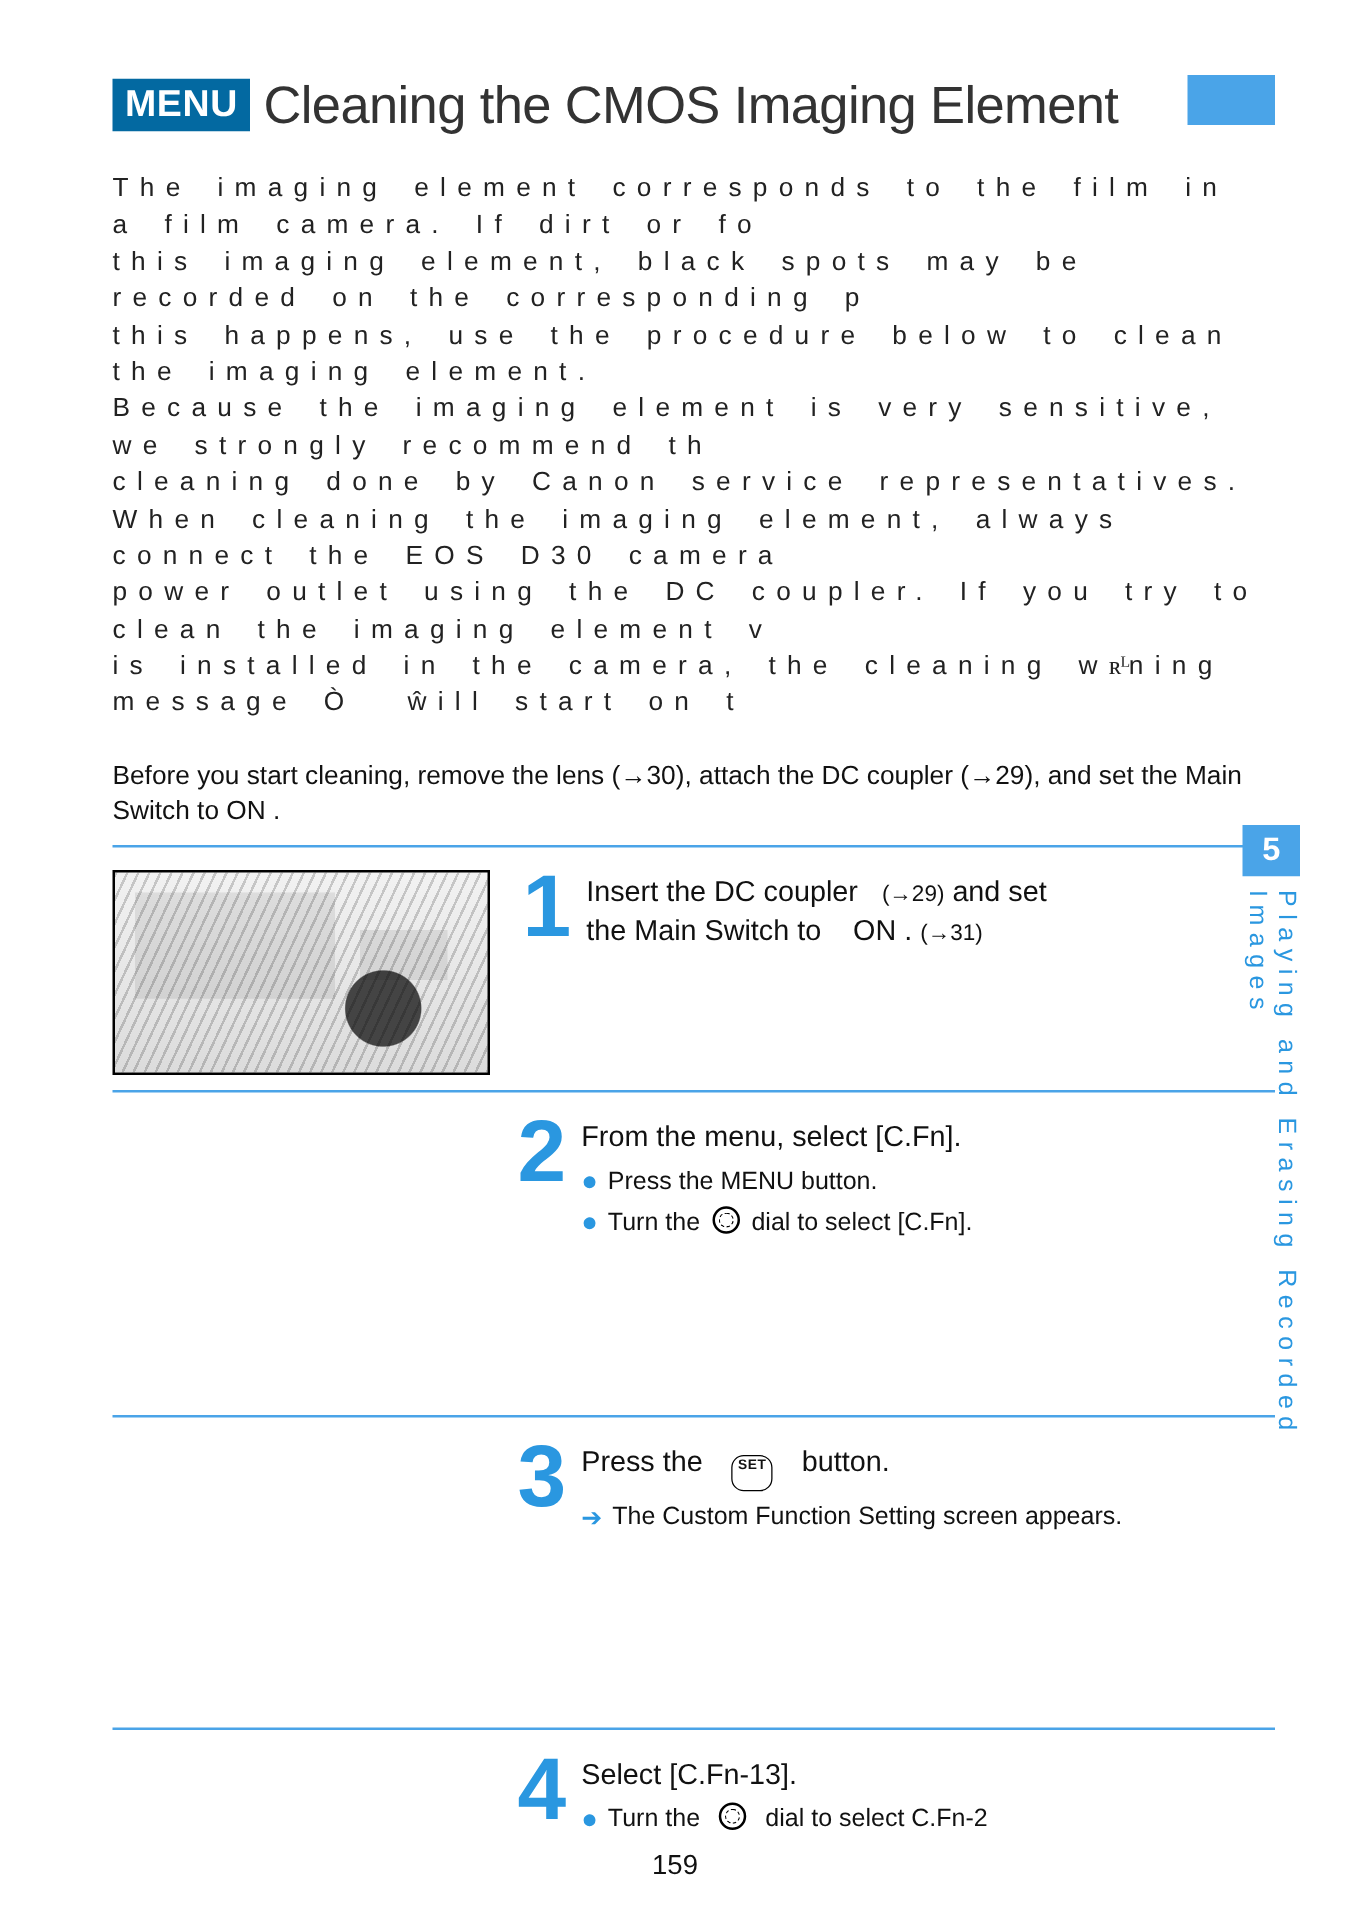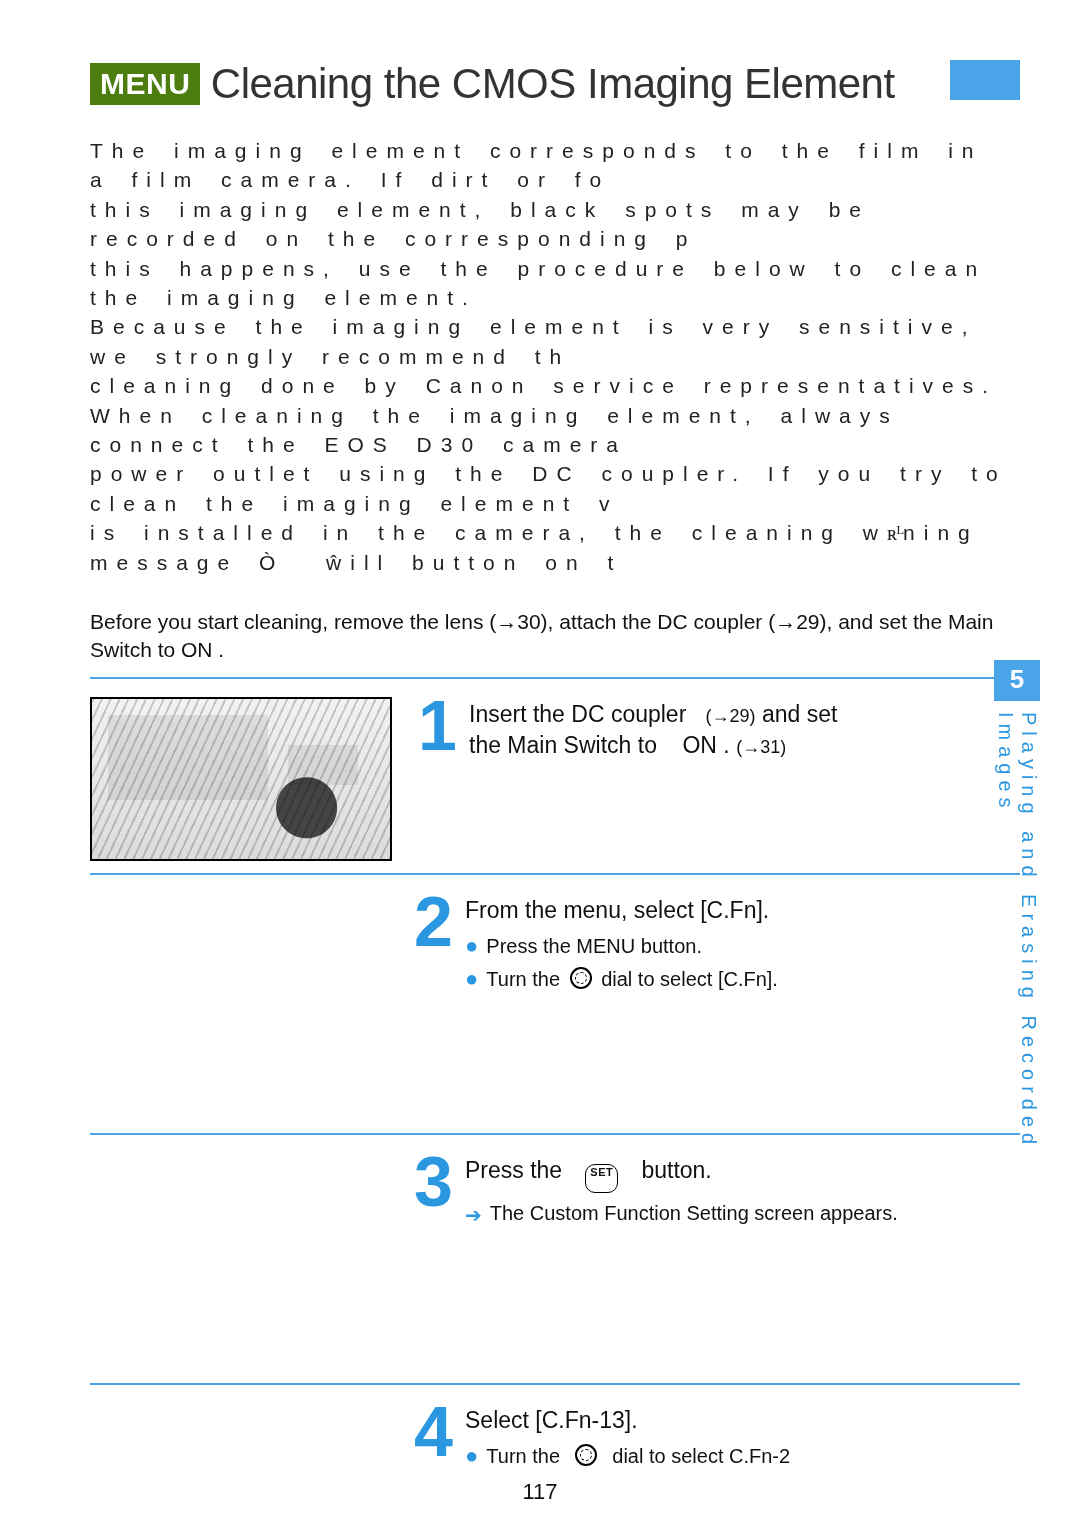--- a/index.html
+++ b/index.html
@@ -13,21 +13,21 @@
     overflow: hidden;
   }
   .page {
     padding: 60px 60px 40px 90px;
     position: relative;
     width: 930px;
     height: 1433px;
   }
   .menu-badge {
     display: inline-block;
-    background: #4d7c0f;
+    background: #0369a1;
     color: #fff;
     font-weight: bold;
     font-size: 30px;
     padding: 4px 10px;
     vertical-align: middle;
     letter-spacing: 0.5px;
   }
   .title {
     display: inline;
     font-size: 42px;
@@ -229,21 +229,21 @@
 
   <div class="intro">
     <p>The imaging element corresponds to the film in a film camera. If dirt or fo</p>
     <p>this imaging element, black spots may be recorded on the corresponding p</p>
     <p>this happens, use the procedure below to clean the imaging element.</p>
     <p>Because the imaging element is very sensitive, we strongly recommend th</p>
     <p>cleaning done by Canon service representatives.</p>
     <p>When cleaning the imaging element, always connect the EOS D30 camera</p>
     <p>power outlet using the DC coupler. If you try to clean the imaging element v</p>
     <p>
-      <span>is installed in the camera, the cleaning w</span><span class="bc-glyph">ʀᴸ</span><span>ning message Ò</span>&nbsp;&nbsp;<span>ŵill button on t</span>
+      <span>is installed in the camera, the cleaning w</span><span class="bc-glyph">ʀᴸ</span><span>ning message Ò</span>&nbsp;&nbsp;<span>ŵill start on t</span>
     </p>
   </div>
 
   <div class="before">Before you start cleaning, remove the lens (→30), attach the DC coupler (→29), and set the Main Switch to ON .</div>
 
   <div class="rule-cyan"></div>
 
   <div class="step">
     <div class="illust"></div>
     <div class="stepbody">
@@ -332,14 +332,14 @@
         </div>
       </div>
     </div>
   </div>
 
   <div class="side-tab">
     <div class="num">5</div>
     <div class="vtext">Playing and Erasing Recorded Images</div>
   </div>
 
-  <div class="pagenum">117</div>
+  <div class="pagenum">159</div>
 </div>
 
 </body></html>

